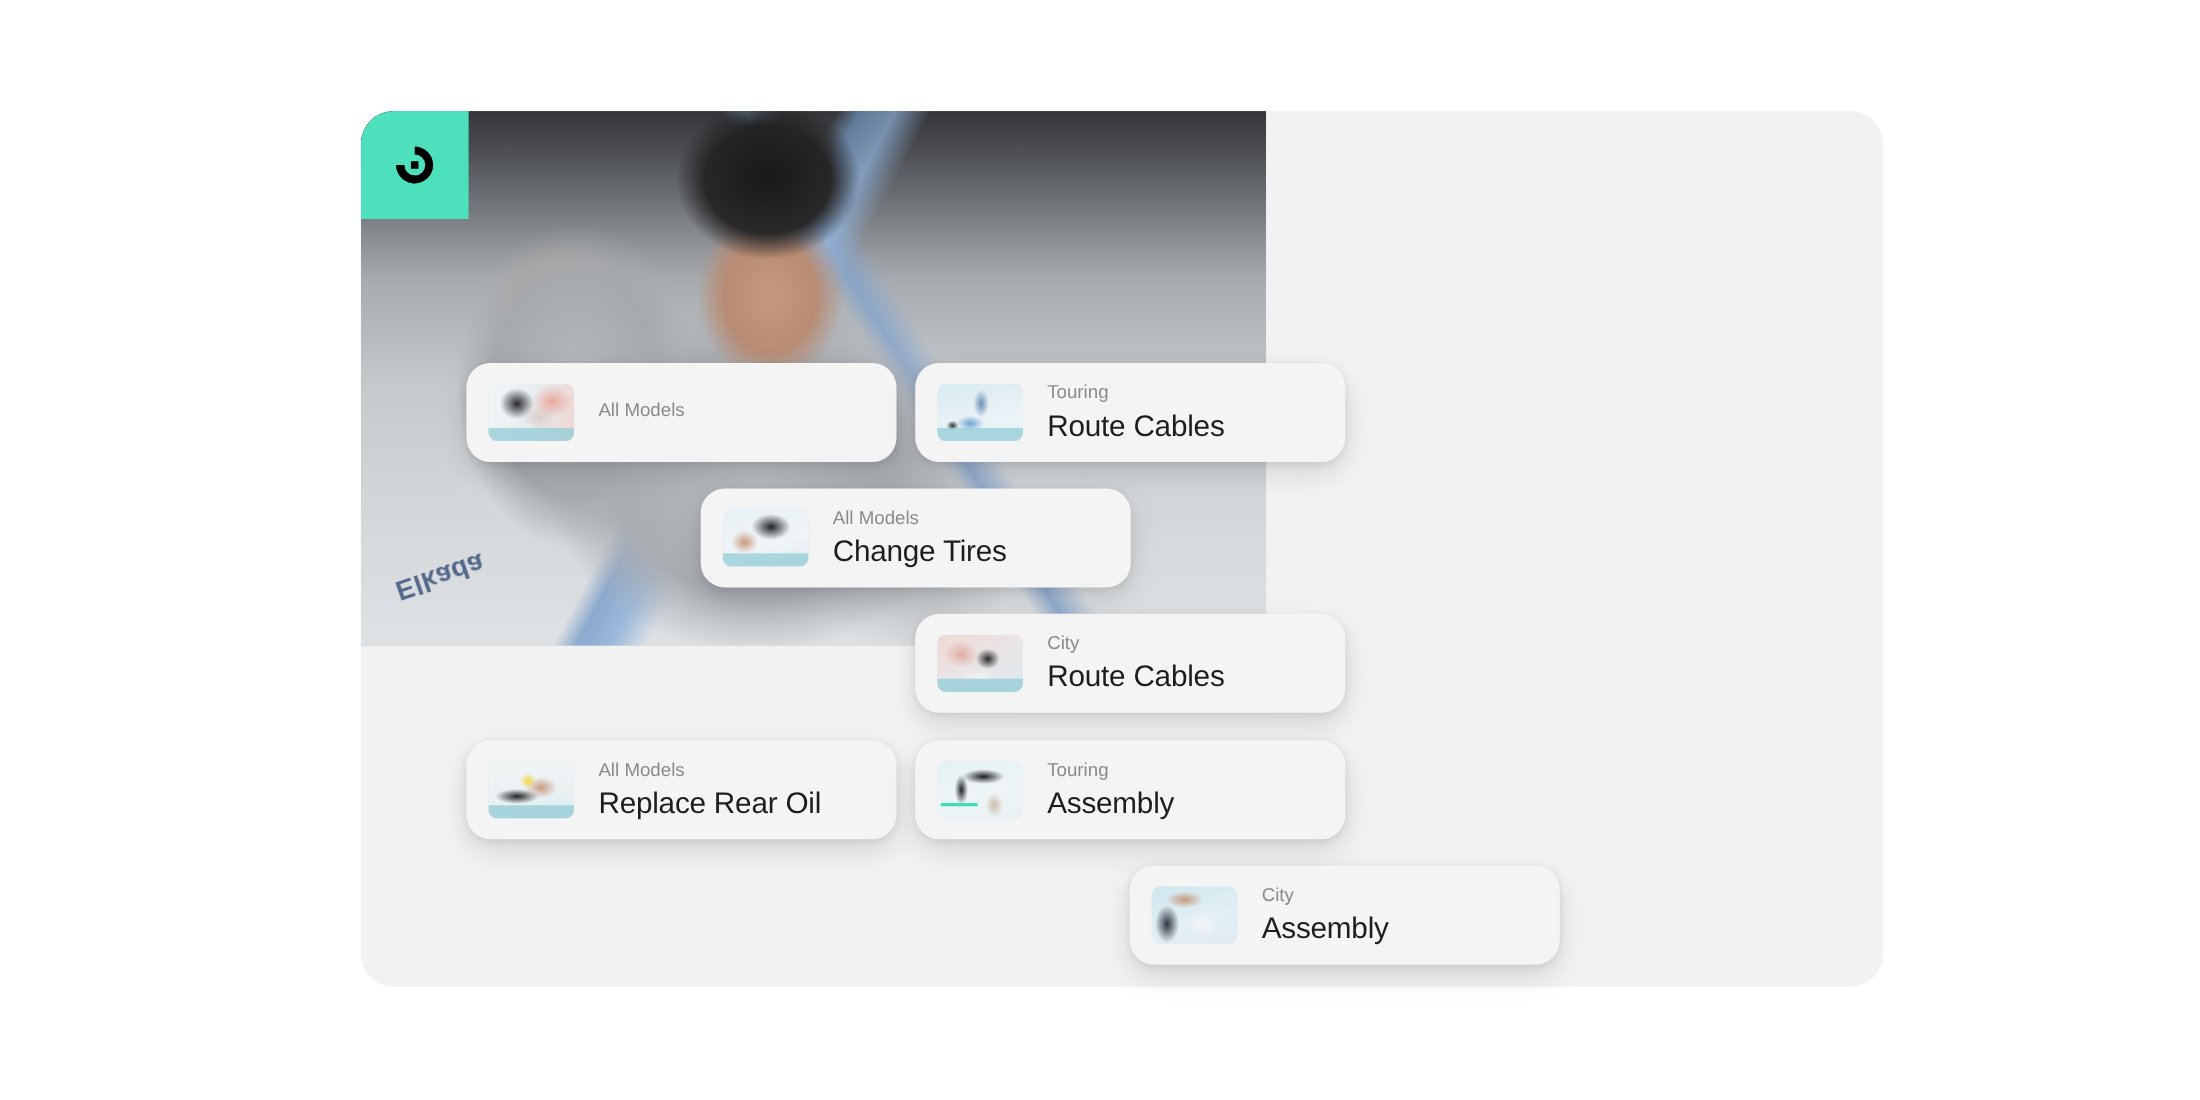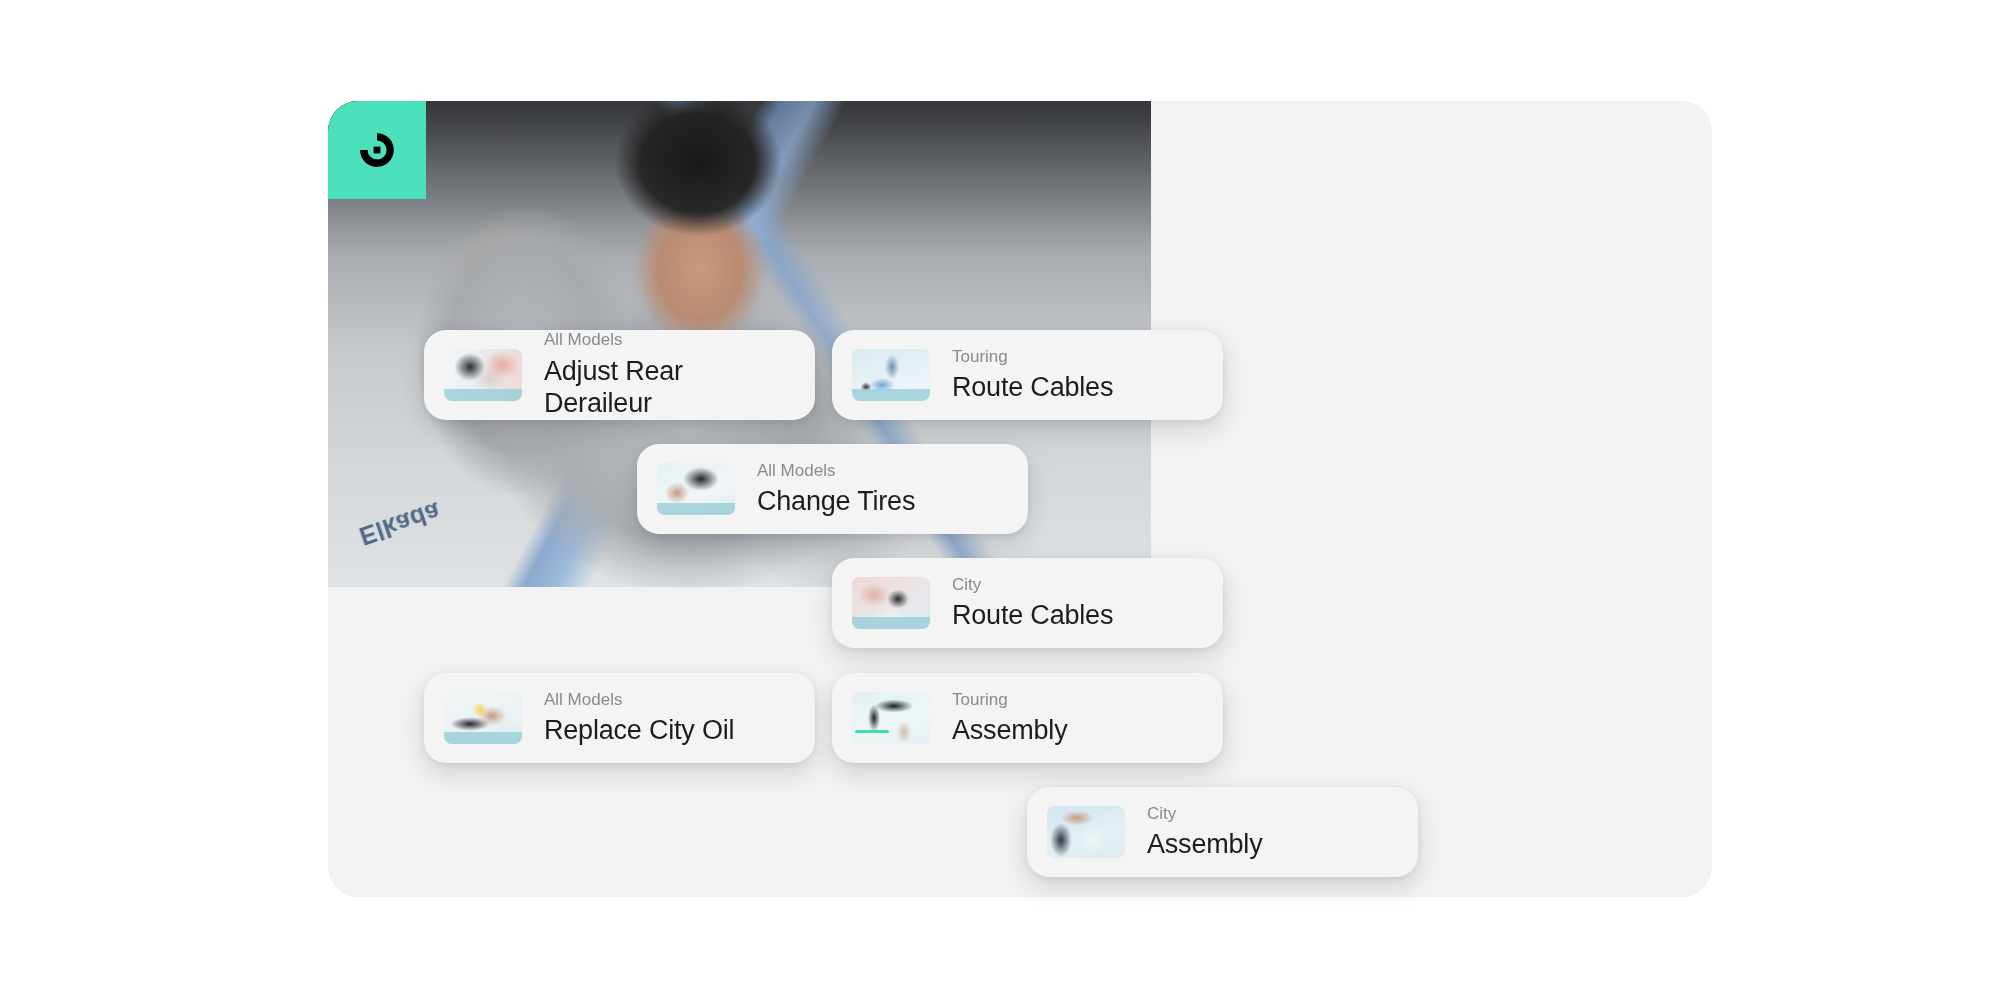--- a/index.html
+++ b/index.html
@@ -240,21 +240,20 @@
   </div>
 
   <div id="cards-layer">
       <div class="card" style="left: 424px; top: 330px; width: 391px;">
         <div class="thumb">
           <div class="tb-img art-derailleur"></div>
           <div class="caption-bar"></div>
         </div>
         <div class="meta">
           <div class="model">All Models</div>
-          <div class="title">Adjust Rear Deraileur</div>
         </div>
       </div>
       <div class="card" style="left: 832px; top: 330px; width: 391px;">
         <div class="thumb">
           <div class="tb-img art-touring-route"></div>
           <div class="caption-bar"></div>
         </div>
         <div class="meta">
           <div class="model">Touring</div>
           <div class="title">Route Cables</div>
@@ -280,21 +279,21 @@
           <div class="title">Route Cables</div>
         </div>
       </div>
       <div class="card" style="left: 424px; top: 673px; width: 391px;">
         <div class="thumb">
           <div class="tb-img art-brakeoil"></div>
           <div class="caption-bar"></div>
         </div>
         <div class="meta">
           <div class="model">All Models</div>
-          <div class="title">Replace City Oil</div>
+          <div class="title">Replace Rear Oil</div>
         </div>
       </div>
       <div class="card" style="left: 832px; top: 673px; width: 391px;">
         <div class="thumb">
           <div class="tb-img art-touring-assembly"></div>
           <div class="progress-track">
             <div class="progress-fill" style="width: 100%;"></div>
           </div>
         </div>
         <div class="meta">

